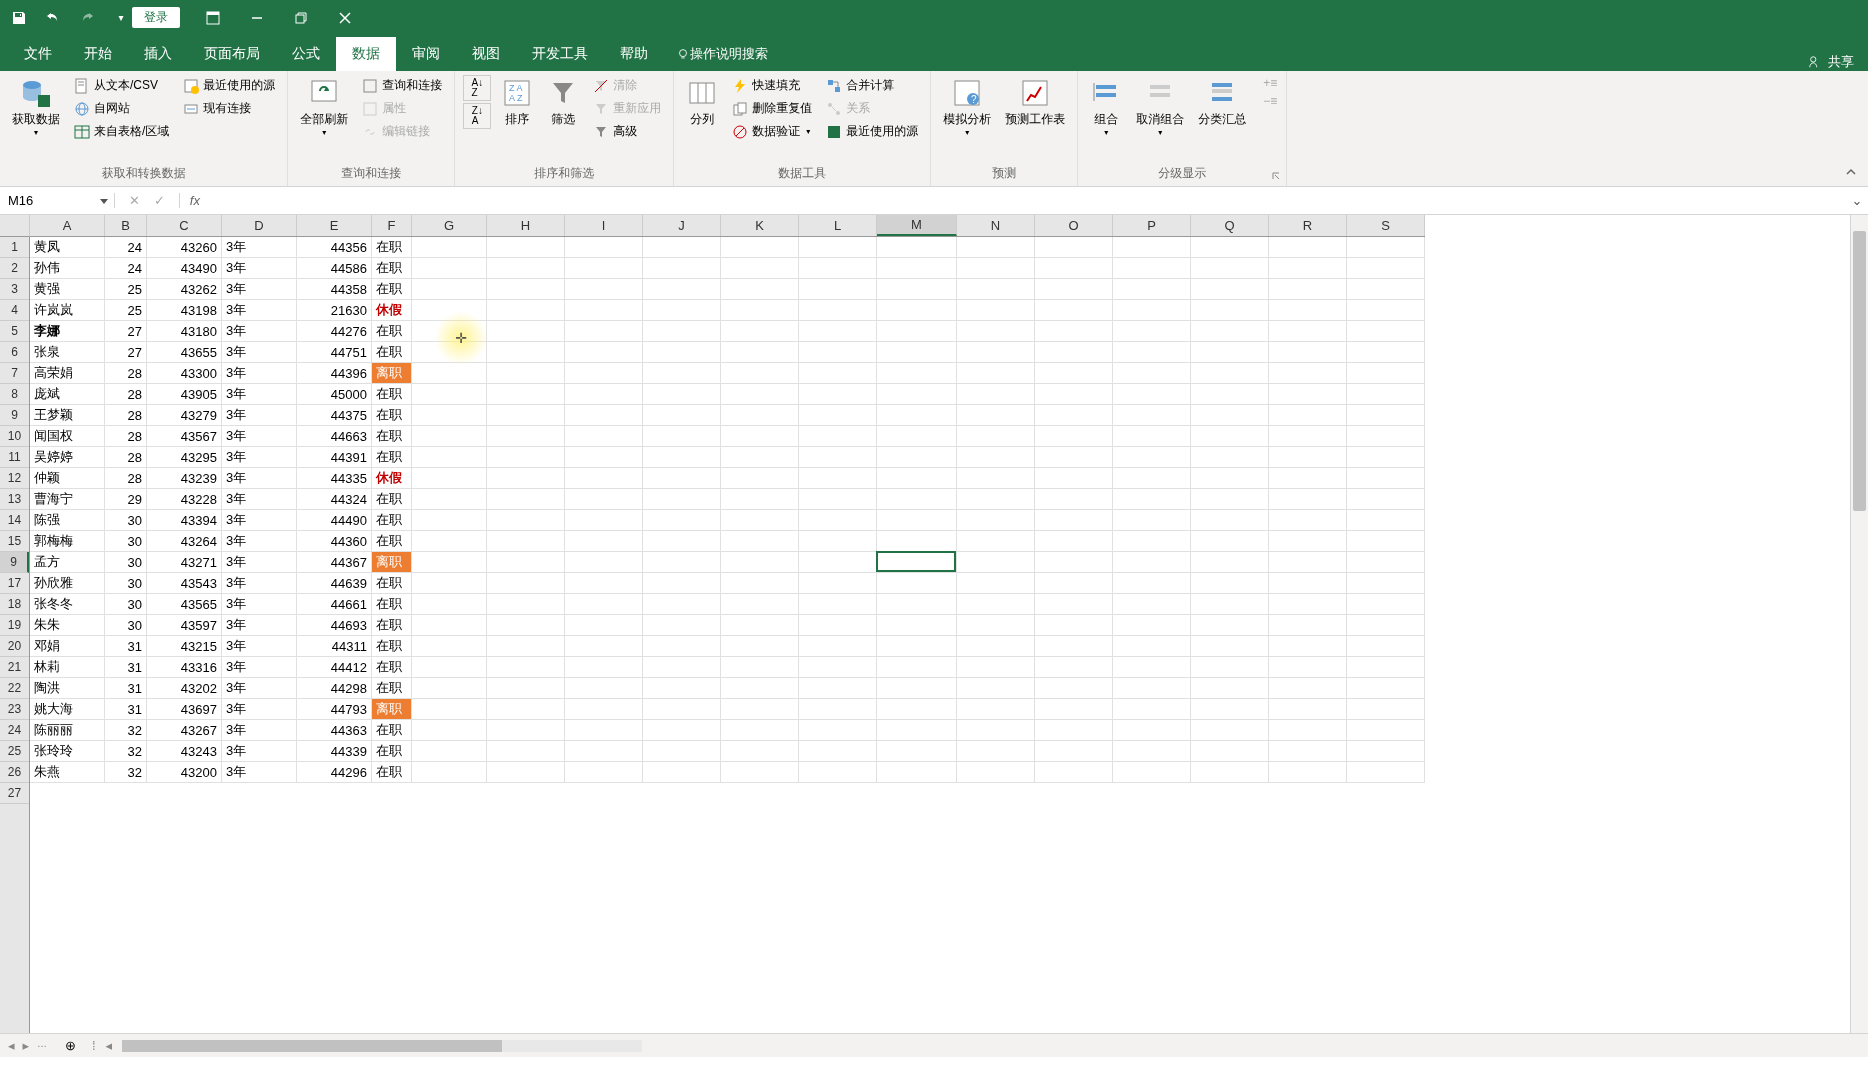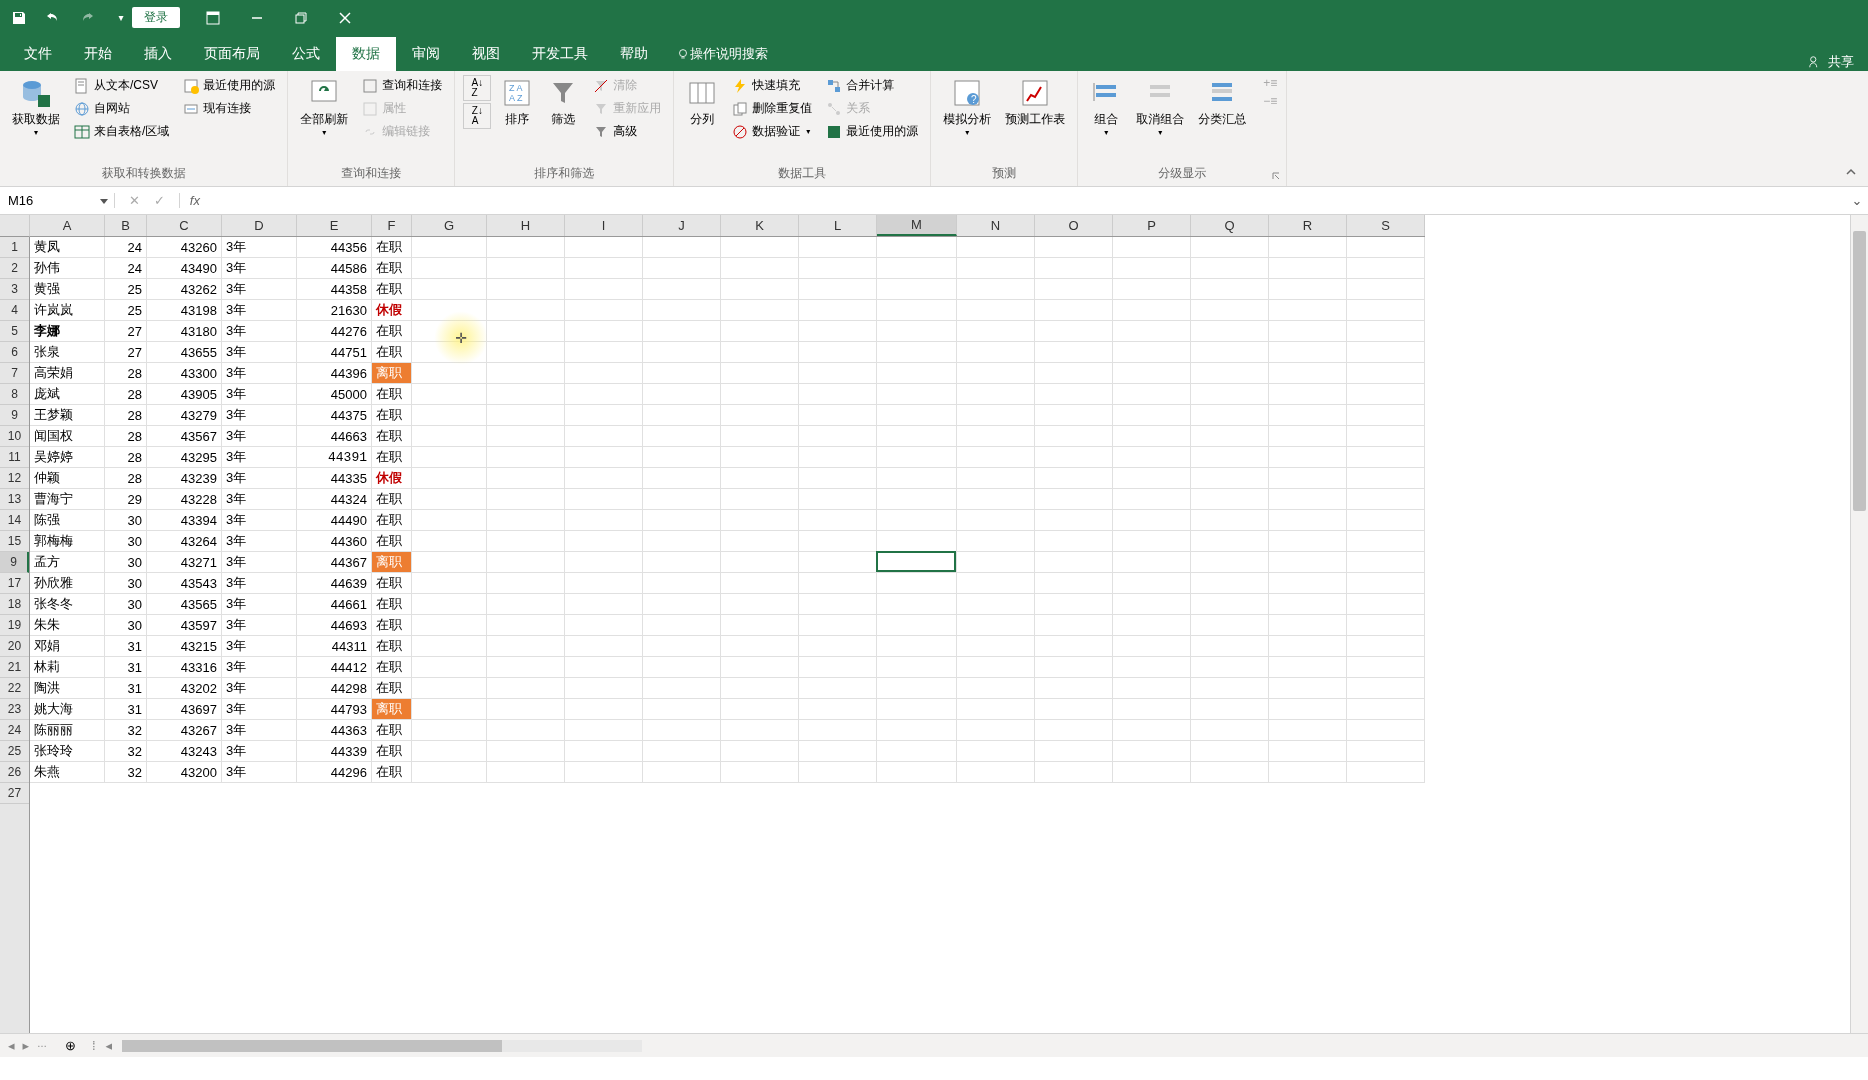--- a/index.html
+++ b/index.html
@@ -714,21 +714,21 @@
             <div class="cell w-P" style="width: 78px;"></div>
             <div class="cell w-Q" style="width: 78px;"></div>
             <div class="cell w-R" style="width: 78px;"></div>
             <div class="cell w-S" style="width: 78px;"></div>
           </div>
           <div class="row">
             <div class="cell w-A" style="width: 75px;">吴婷婷</div>
             <div class="cell w-B right" style="width: 42px;">28</div>
             <div class="cell w-C right" style="width: 75px;">43295</div>
             <div class="cell w-D" style="width: 75px;">3年</div>
-            <div class="cell w-E right" style="width: 75px; font-family: Liberation Mono, monospace;">44391</div>
+            <div class="cell w-E right" style="width: 75px;">44391</div>
             <div class="cell w-F" style="width: 40px;">在职</div>
             <div class="cell w-G" style="width: 75px;"></div>
             <div class="cell w-H" style="width: 78px;"></div>
             <div class="cell w-I" style="width: 78px;"></div>
             <div class="cell w-J" style="width: 78px;"></div>
             <div class="cell w-K" style="width: 78px;"></div>
             <div class="cell w-L" style="width: 78px;"></div>
             <div class="cell w-M" style="width: 80px;"></div>
             <div class="cell w-N" style="width: 78px;"></div>
             <div class="cell w-O" style="width: 78px;"></div>

